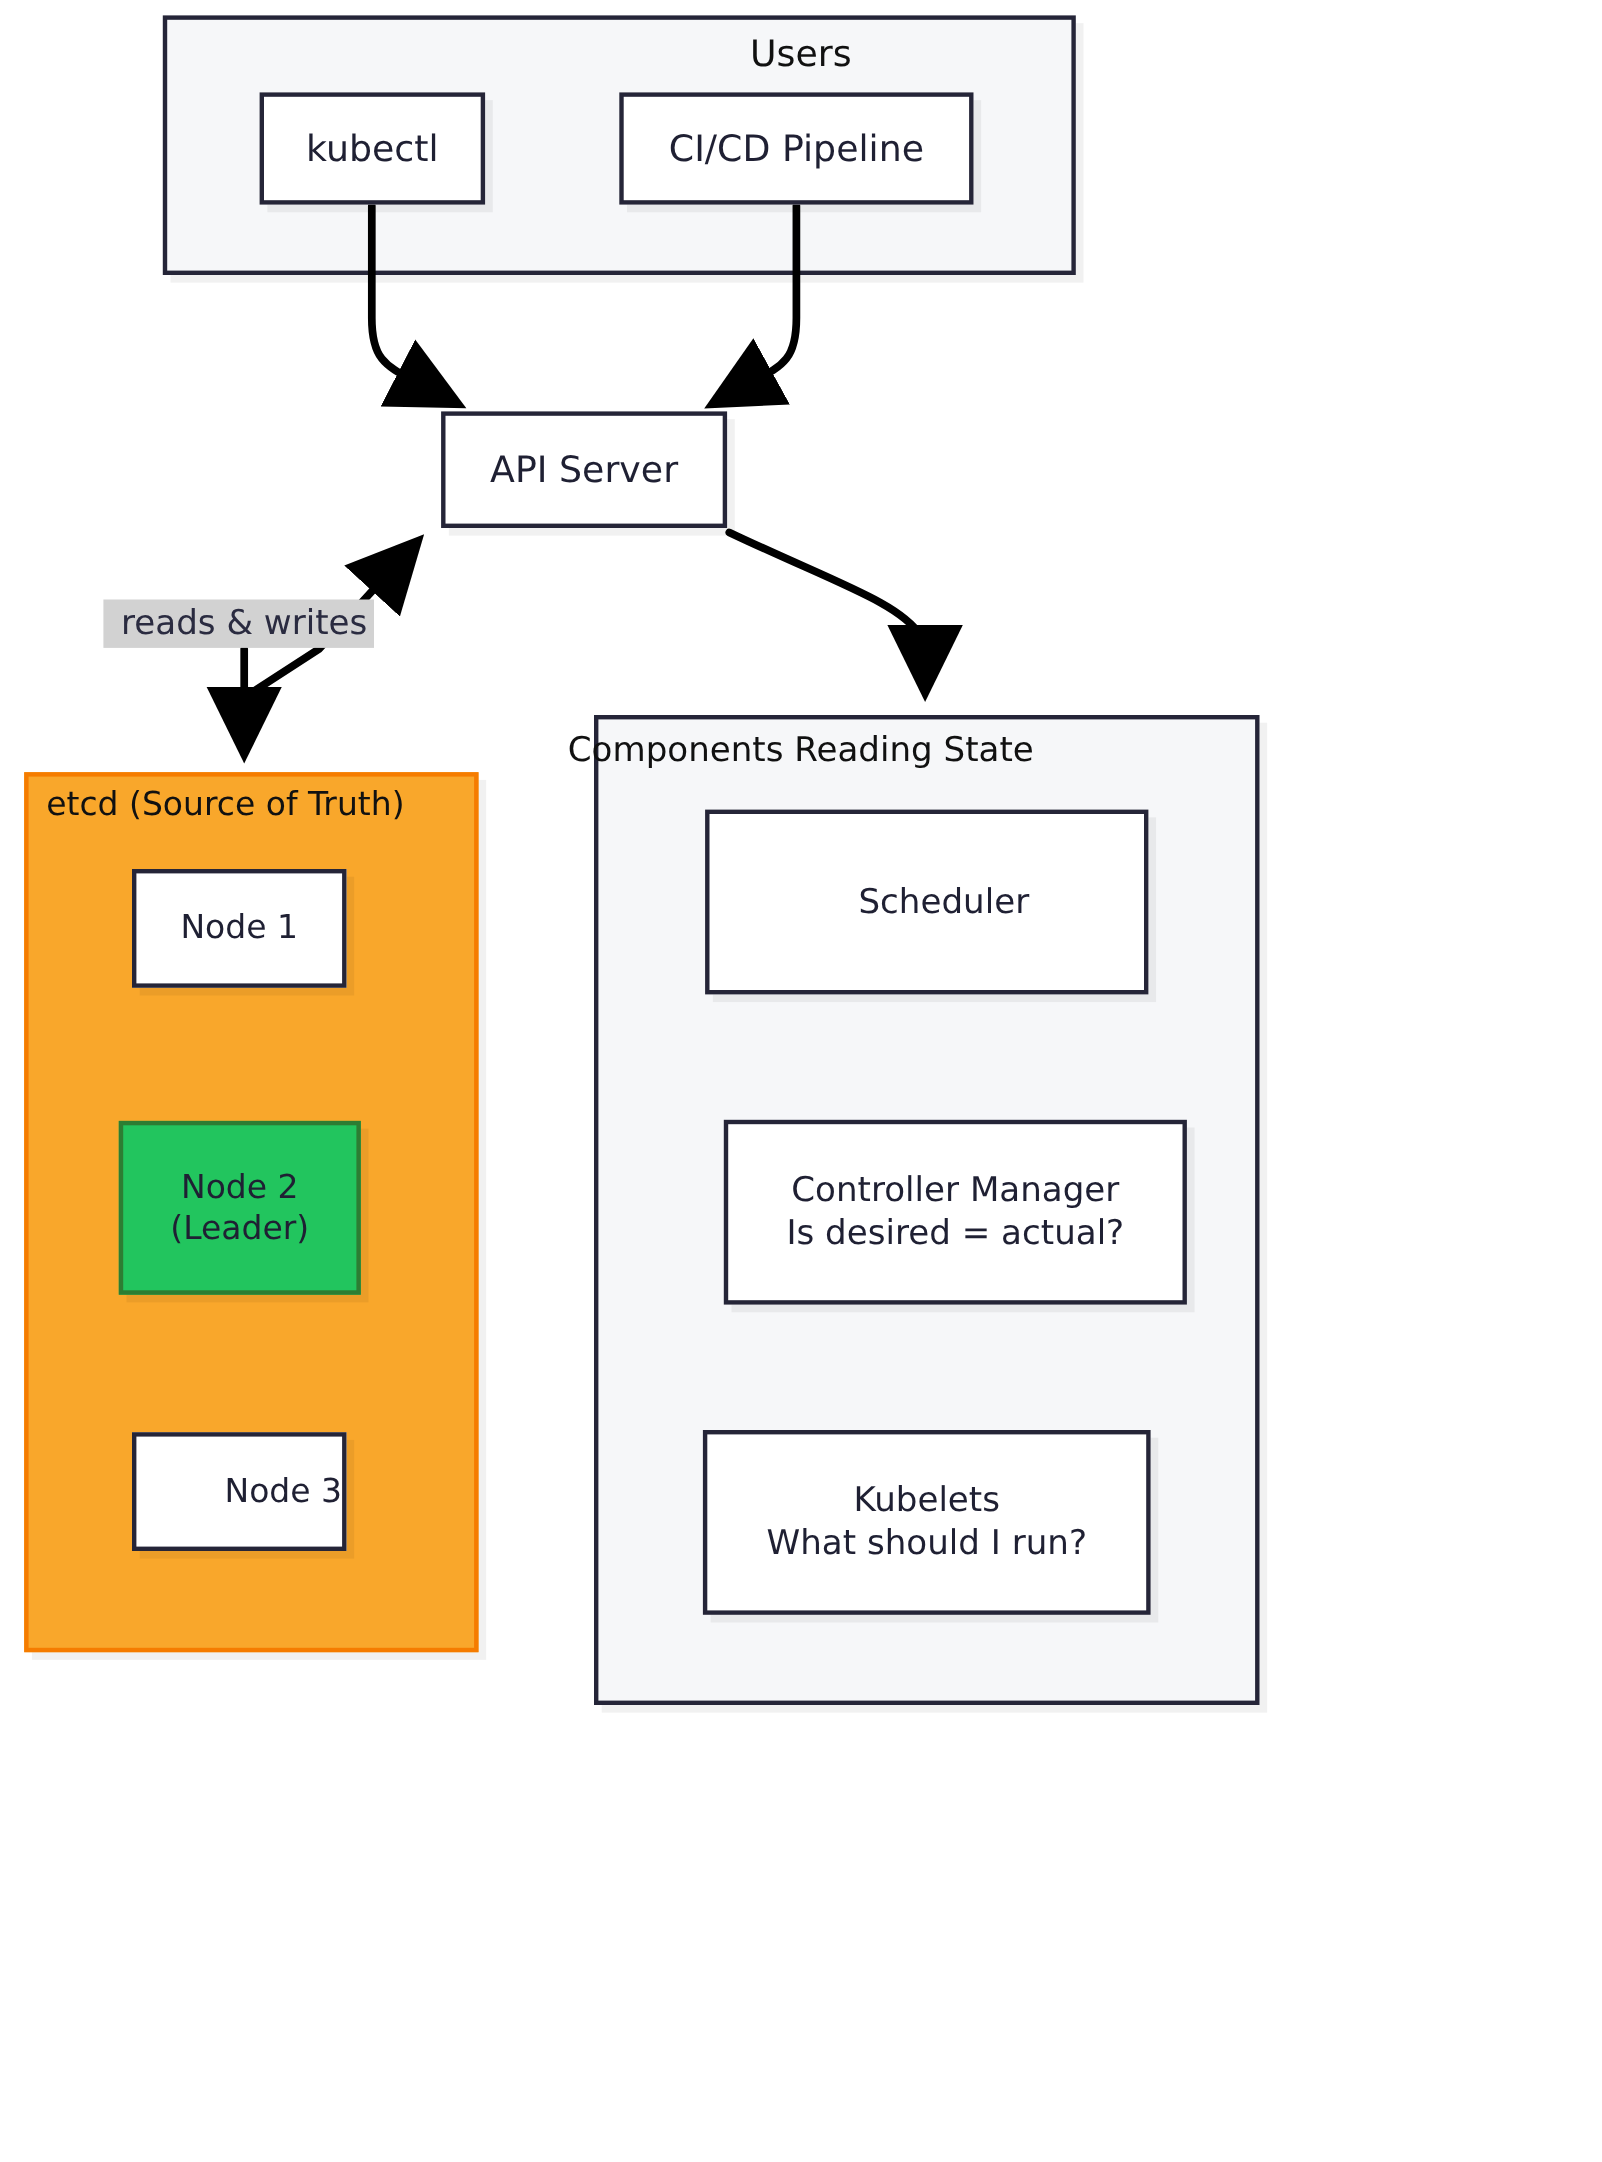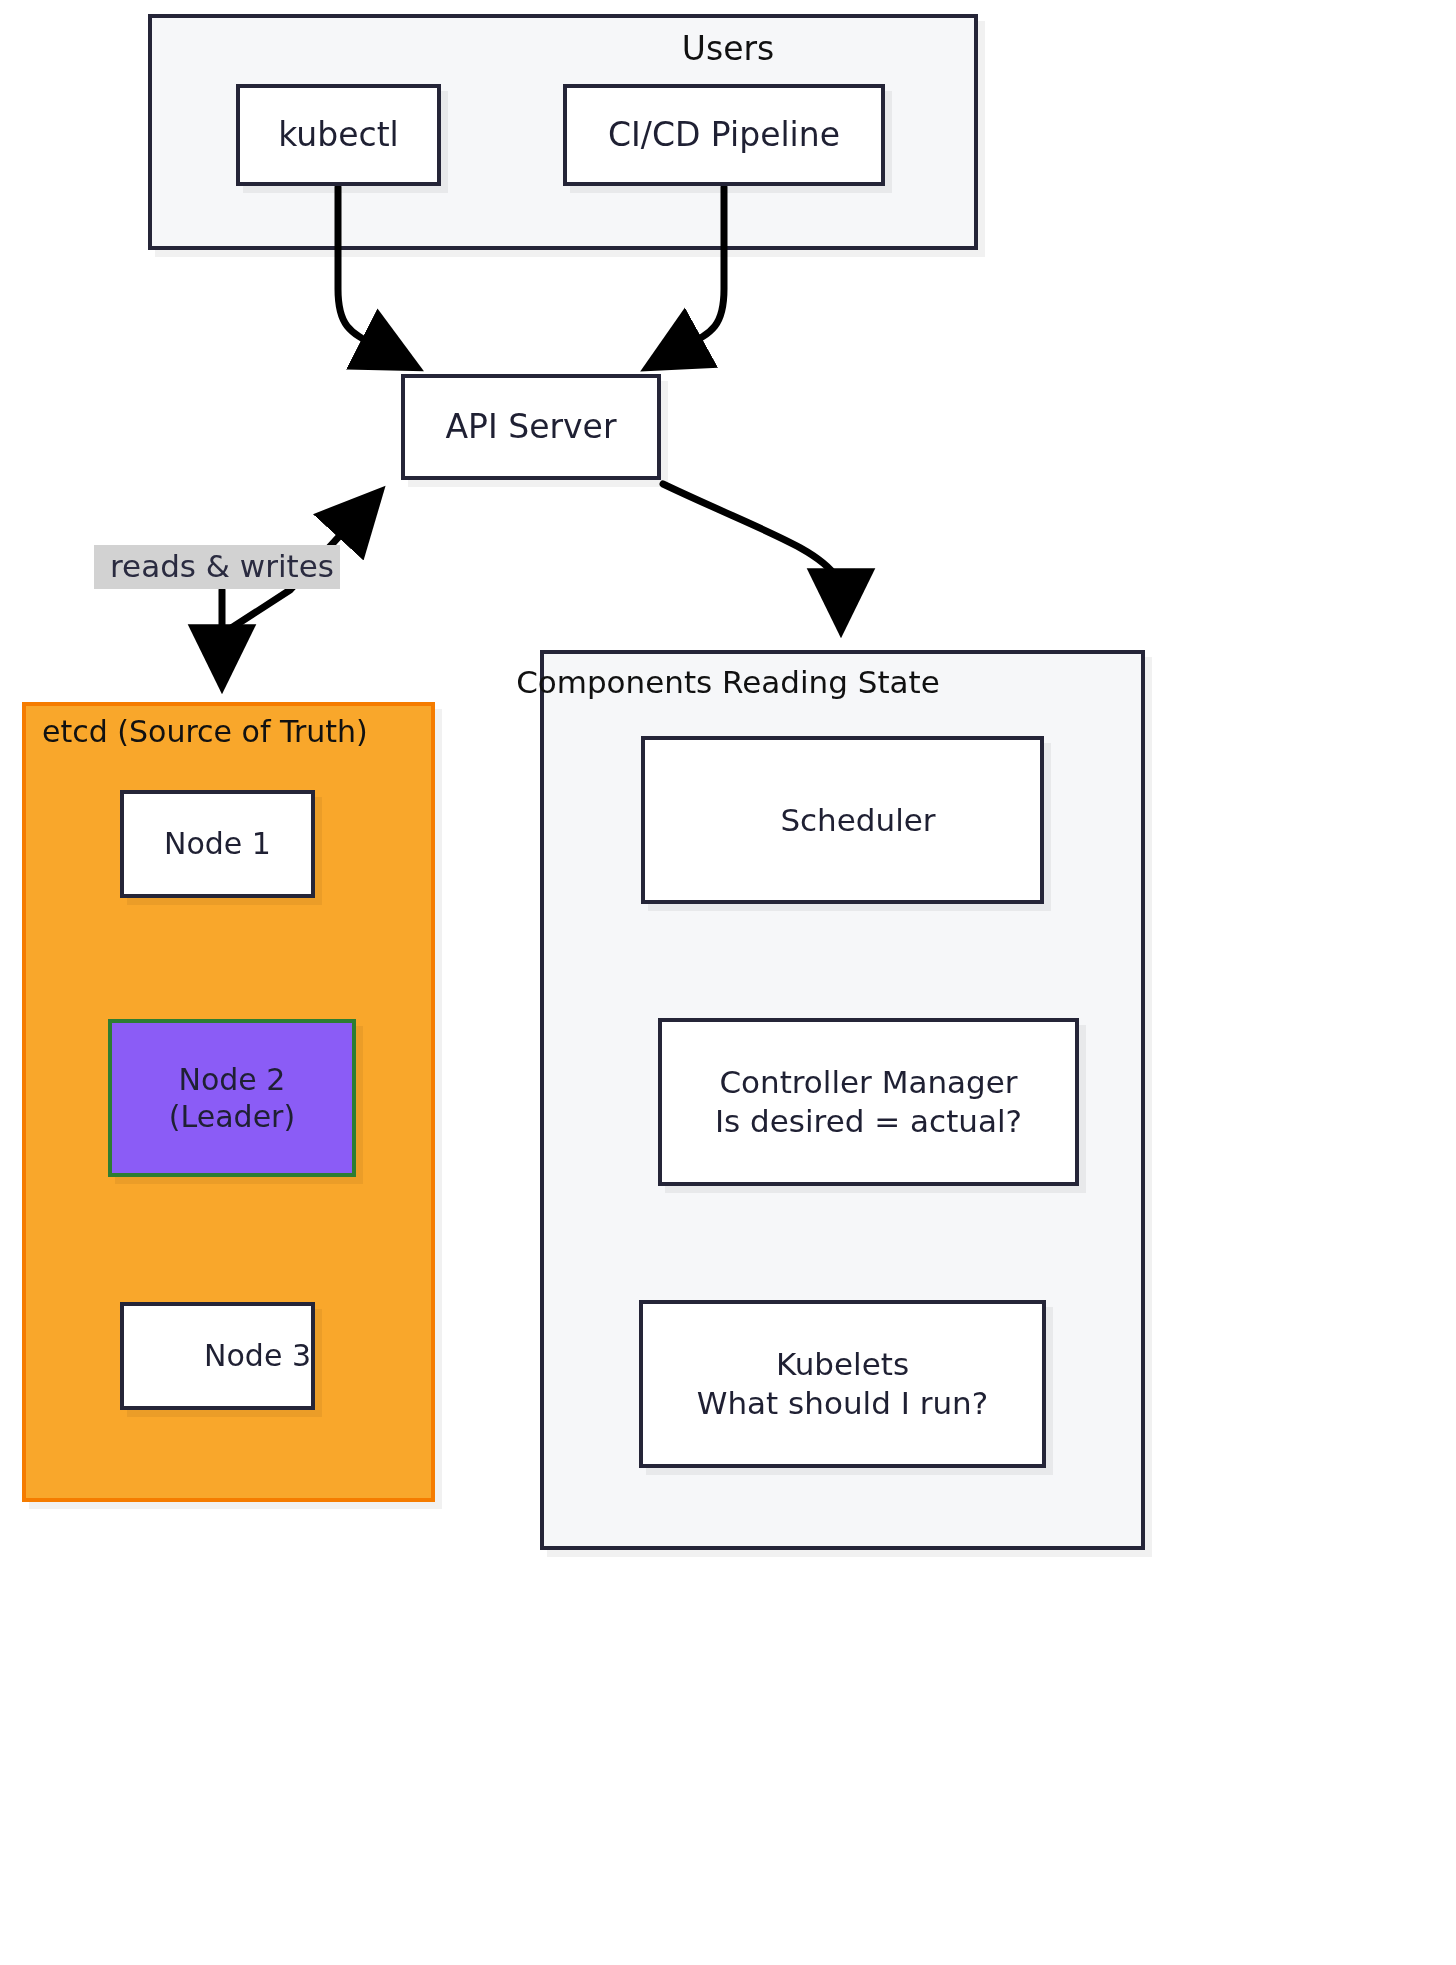--- a/index.html
+++ b/index.html
@@ -59,22 +59,22 @@
   #node-apiserver{left:401px;top:374px;width:260px;height:106px;font-size:33px;}
 
   
   #etcd-cluster{
     left:22px;top:702px;width:413px;height:800px;
     background:#f9a72b;border:4px solid #f57c00;
   }
   #etcd-title{top:714px;left:22px;width:413px;text-align:left;padding-left:20px;
               font-size:30px;color:#111111;}
   #node-n1{left:120px;top:790px;width:195px;height:108px;font-size:30px;}
-  #node-n2{left:108px;top:1019px;width:248px;height:158px;font-size:30px;
-           background:#8b5cf6;border:4px solid #2d7d33;}
+  #node-n2{left:108px;top:1019px;width:220px;height:158px;font-size:30px;
+           background:#22c55e;border:4px solid #2d7d33;}
   #node-n3{left:120px;top:1302px;width:195px;height:108px;font-size:30px;align-items:flex-end;}
 
   
   #comp-cluster{left:540px;top:650px;width:605px;height:900px;}
   #comp-title{top:664px;font-size:31px;color:#111111;}
   #node-sched{left:641px;top:736px;width:403px;height:168px;font-size:31px;padding-left:31px;}
   #node-ctrl{left:632px;top:1018px;width:421px;height:168px;font-size:31px;margin-left:26px;}
   #node-kubelet{left:639px;top:1300px;width:407px;height:168px;font-size:31px;}
 
   

